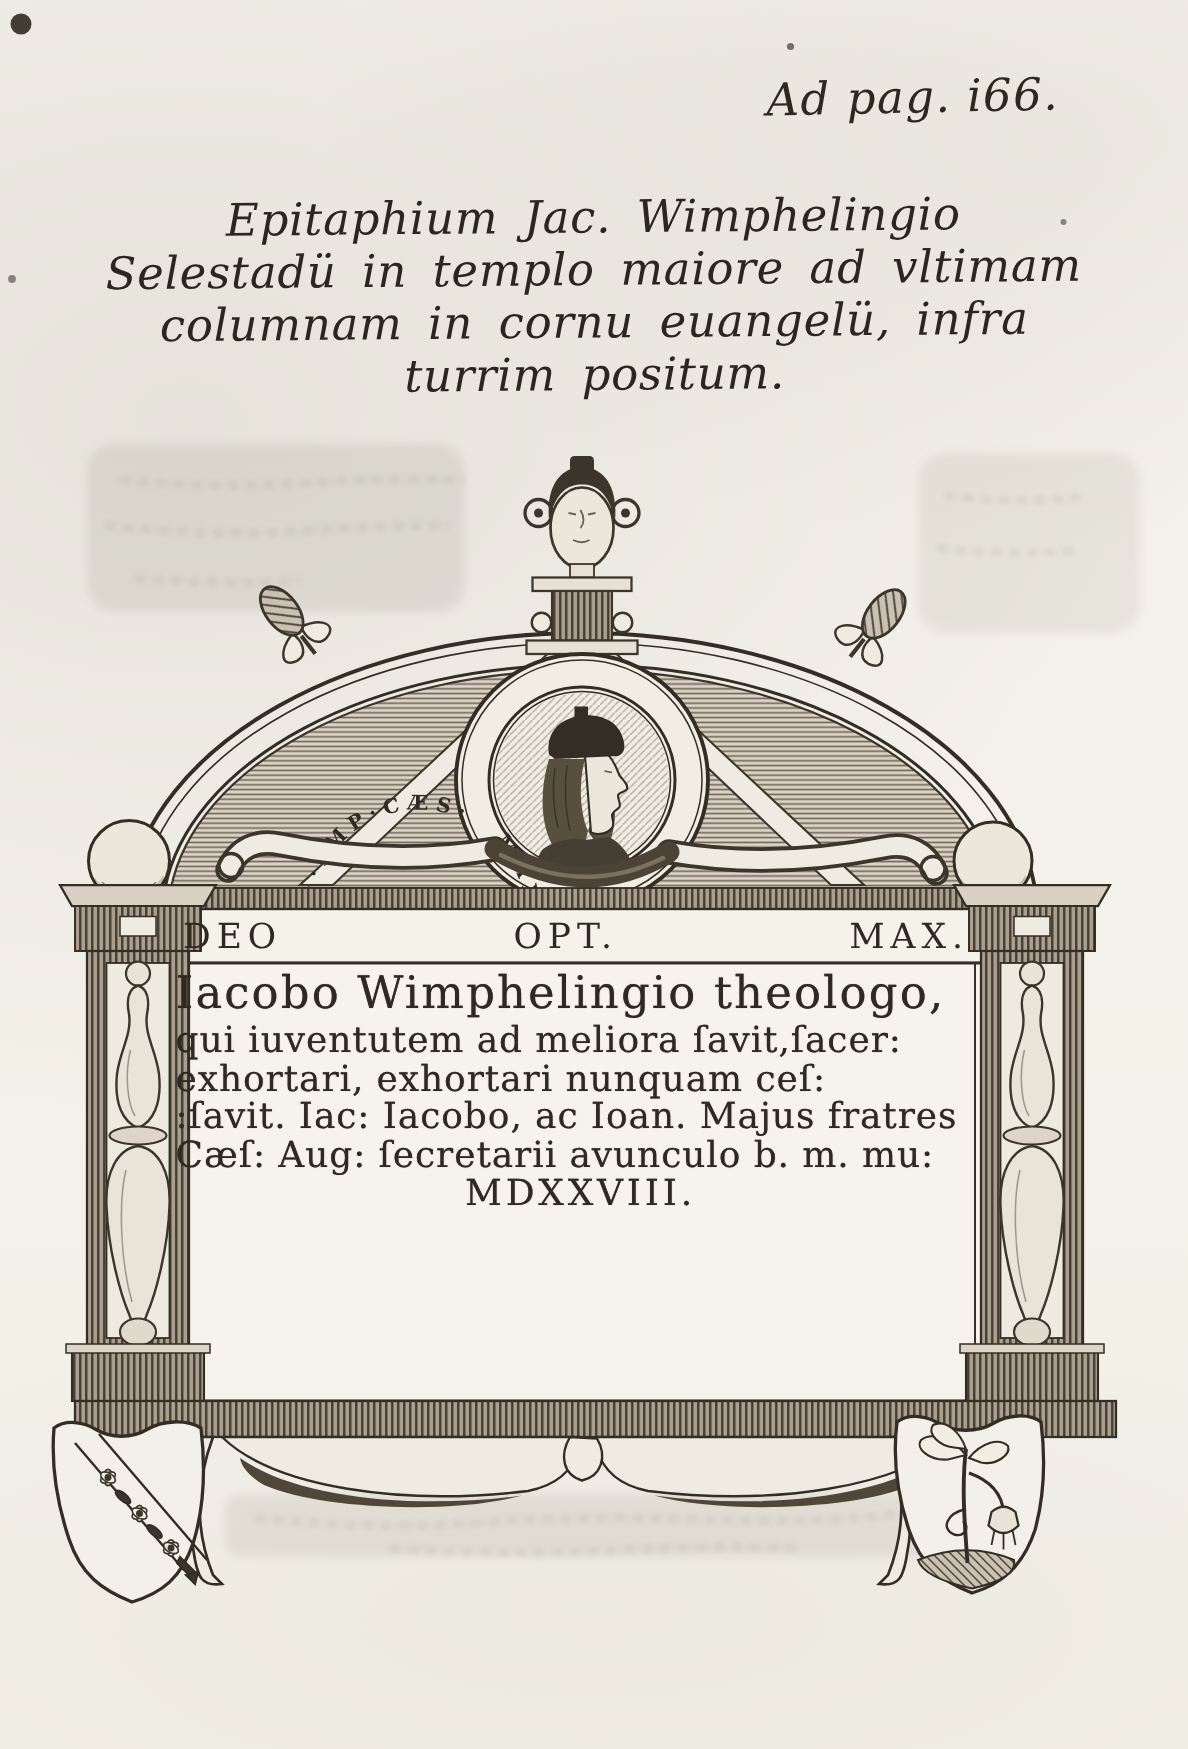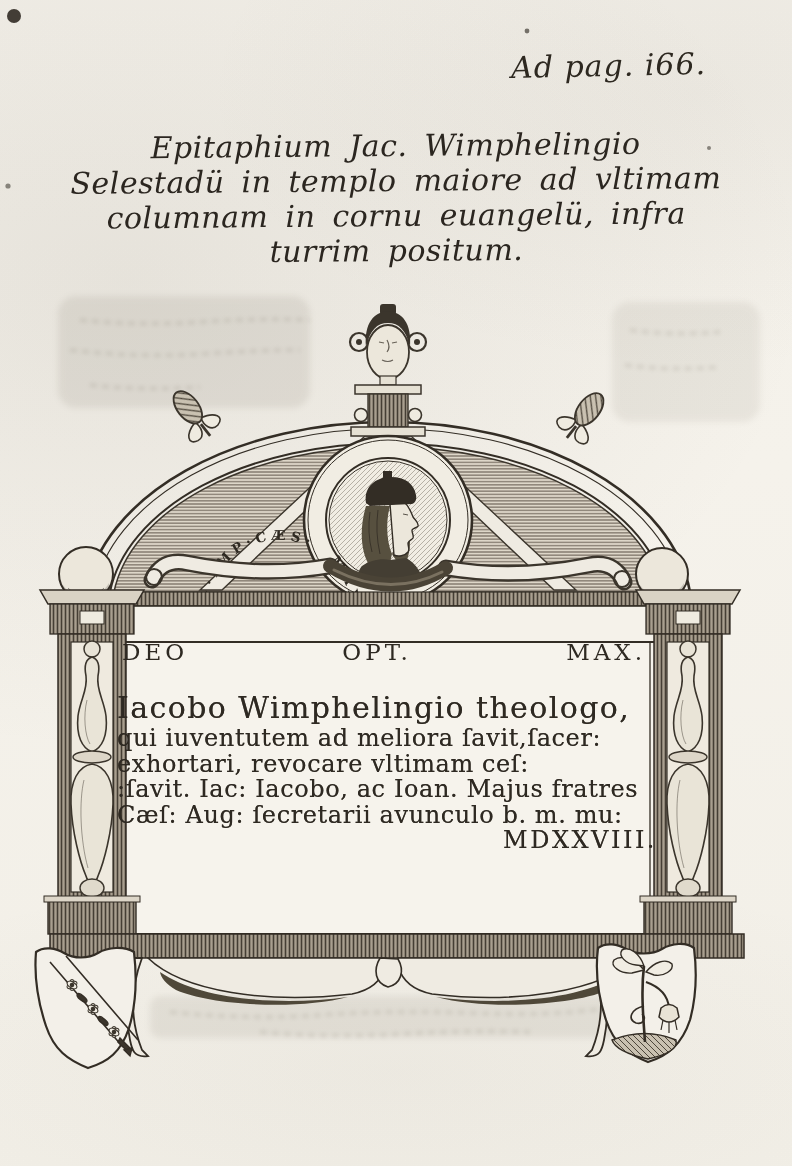--- a/index.html
+++ b/index.html
@@ -19,34 +19,33 @@
     transform:rotate(-1.2deg);color:#2d2820;
   }
   .caption{
     position:absolute;top:128px;left:30px;width:732px;text-align:center;
     font-style:italic;font-size:30px;line-height:35px;
     word-spacing:7px;letter-spacing:.5px;color:#2b2620;
     transform:rotate(-.5deg);
   }
   .caption .cl{white-space:nowrap;}
   .dedication{
-    position:absolute;left:116px;top:635px;width:536px;height:34px;
+    position:absolute;left:116px;top:608px;width:536px;height:34px;
     display:flex;justify-content:space-between;align-items:center;
     font-size:23px;letter-spacing:4px;color:#2e2922;
     padding:14px 6px;box-sizing:border-box;
   }
   .plaque-text{
     position:absolute;left:117px;top:645px;width:540px;
     font-size:24px;line-height:25.5px;letter-spacing:.6px;color:#2e2922;
     text-shadow:0 0 .5px rgba(46,41,34,.7);
-    margin-top:45px;
   }
   .plaque-text .pl{white-space:nowrap;}
   .plaque-text .l1{font-size:30px;line-height:36px;letter-spacing:1.4px;}
-  .plaque-text .last{text-align:right;letter-spacing:2.5px;}
+  .plaque-text .last{text-align:center;letter-spacing:2.5px;}
   .bleed{position:absolute;filter:blur(3px);opacity:.13;background:#7e7668;border-radius:18px;}
   .bleed.b1{left:58px;top:296px;width:252px;height:112px;}
   .bleed.b2{left:612px;top:302px;width:148px;height:120px;opacity:.10;}
   .bleed.b3{left:150px;top:996px;width:470px;height:42px;opacity:.12;border-radius:10px;}
 </style>
 </head>
 <body>
 
 <div class="page">
 
@@ -305,19 +304,19 @@
 
   <div class="dedication">
     <span>DEO</span>
     <span>OPT.</span>
     <span>MAX.</span>
   </div>
 
   <div class="plaque-text">
     <div class="pl l1">Iacobo Wimphelingio theologo,</div>
     <div class="pl">qui iuventutem ad meliora ſavit,ſacer:</div>
-    <div class="pl">exhortari, revocare vltimam ceſ:</div>
+    <div class="pl">exhortari, exhortari nunquam ceſ:</div>
     <div class="pl">:ſavit. Iac: Iacobo, ac Ioan. Majus fratres</div>
     <div class="pl">Cæſ: Aug: ſecretarii avunculo b. m. mu:</div>
     <div class="pl last">MDXXVIII.</div>
   </div>
 
 </div>
 
 </body></html>

